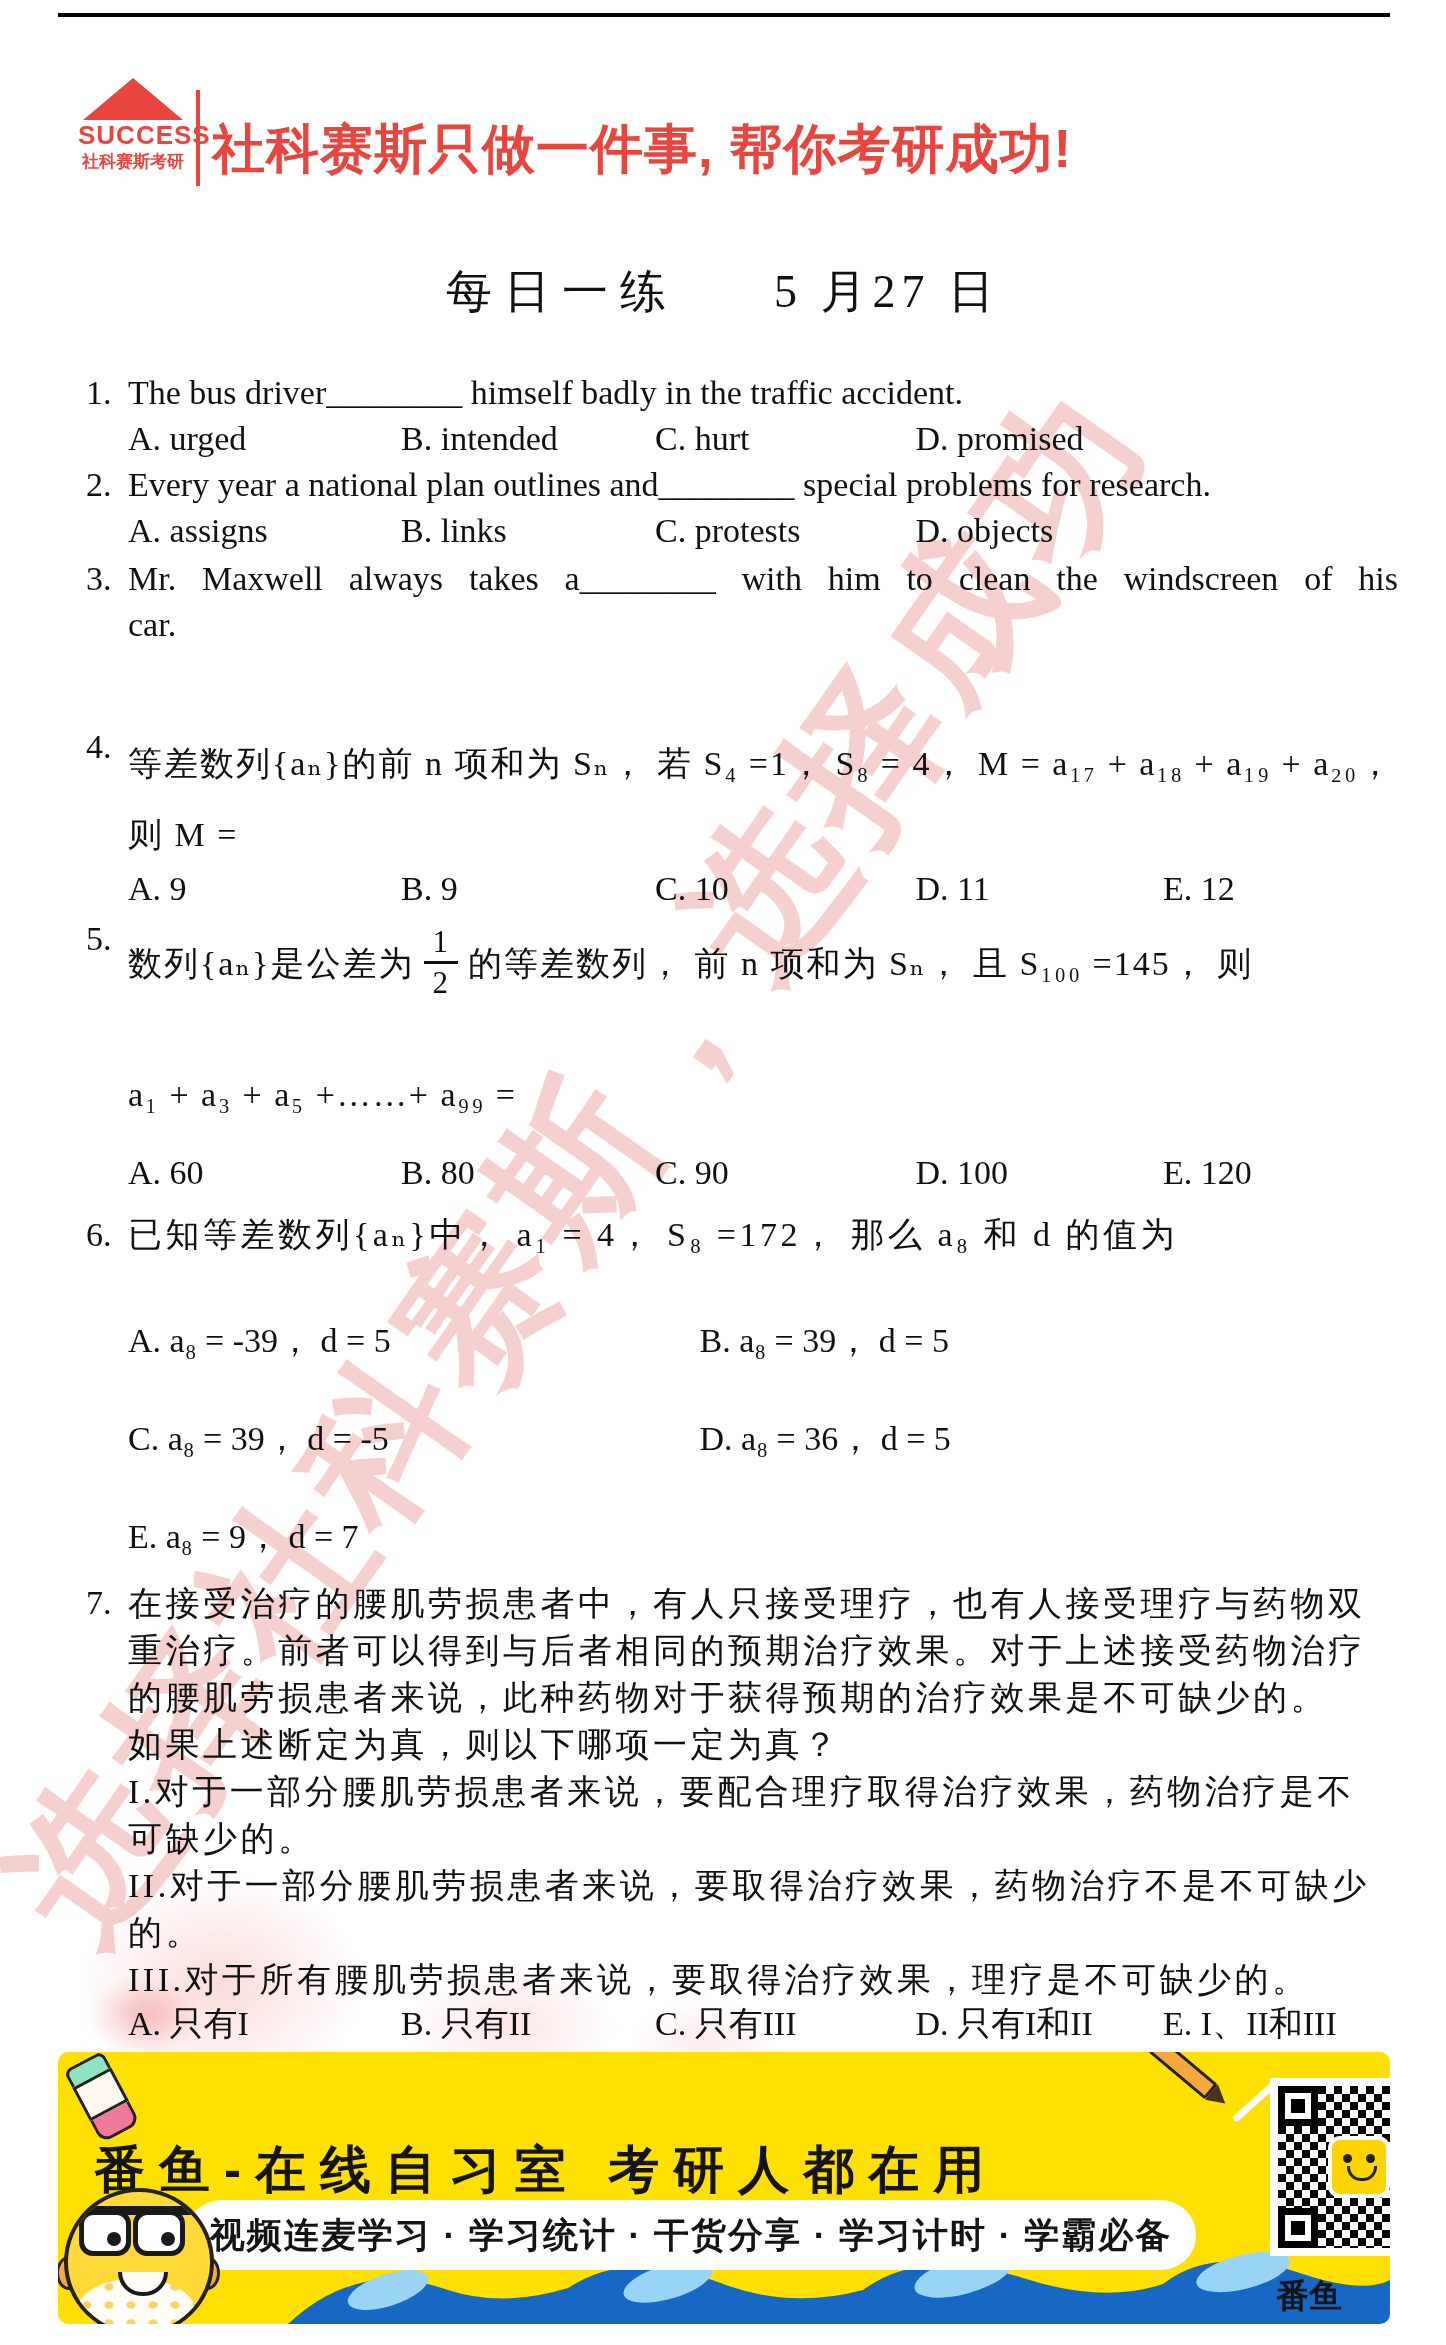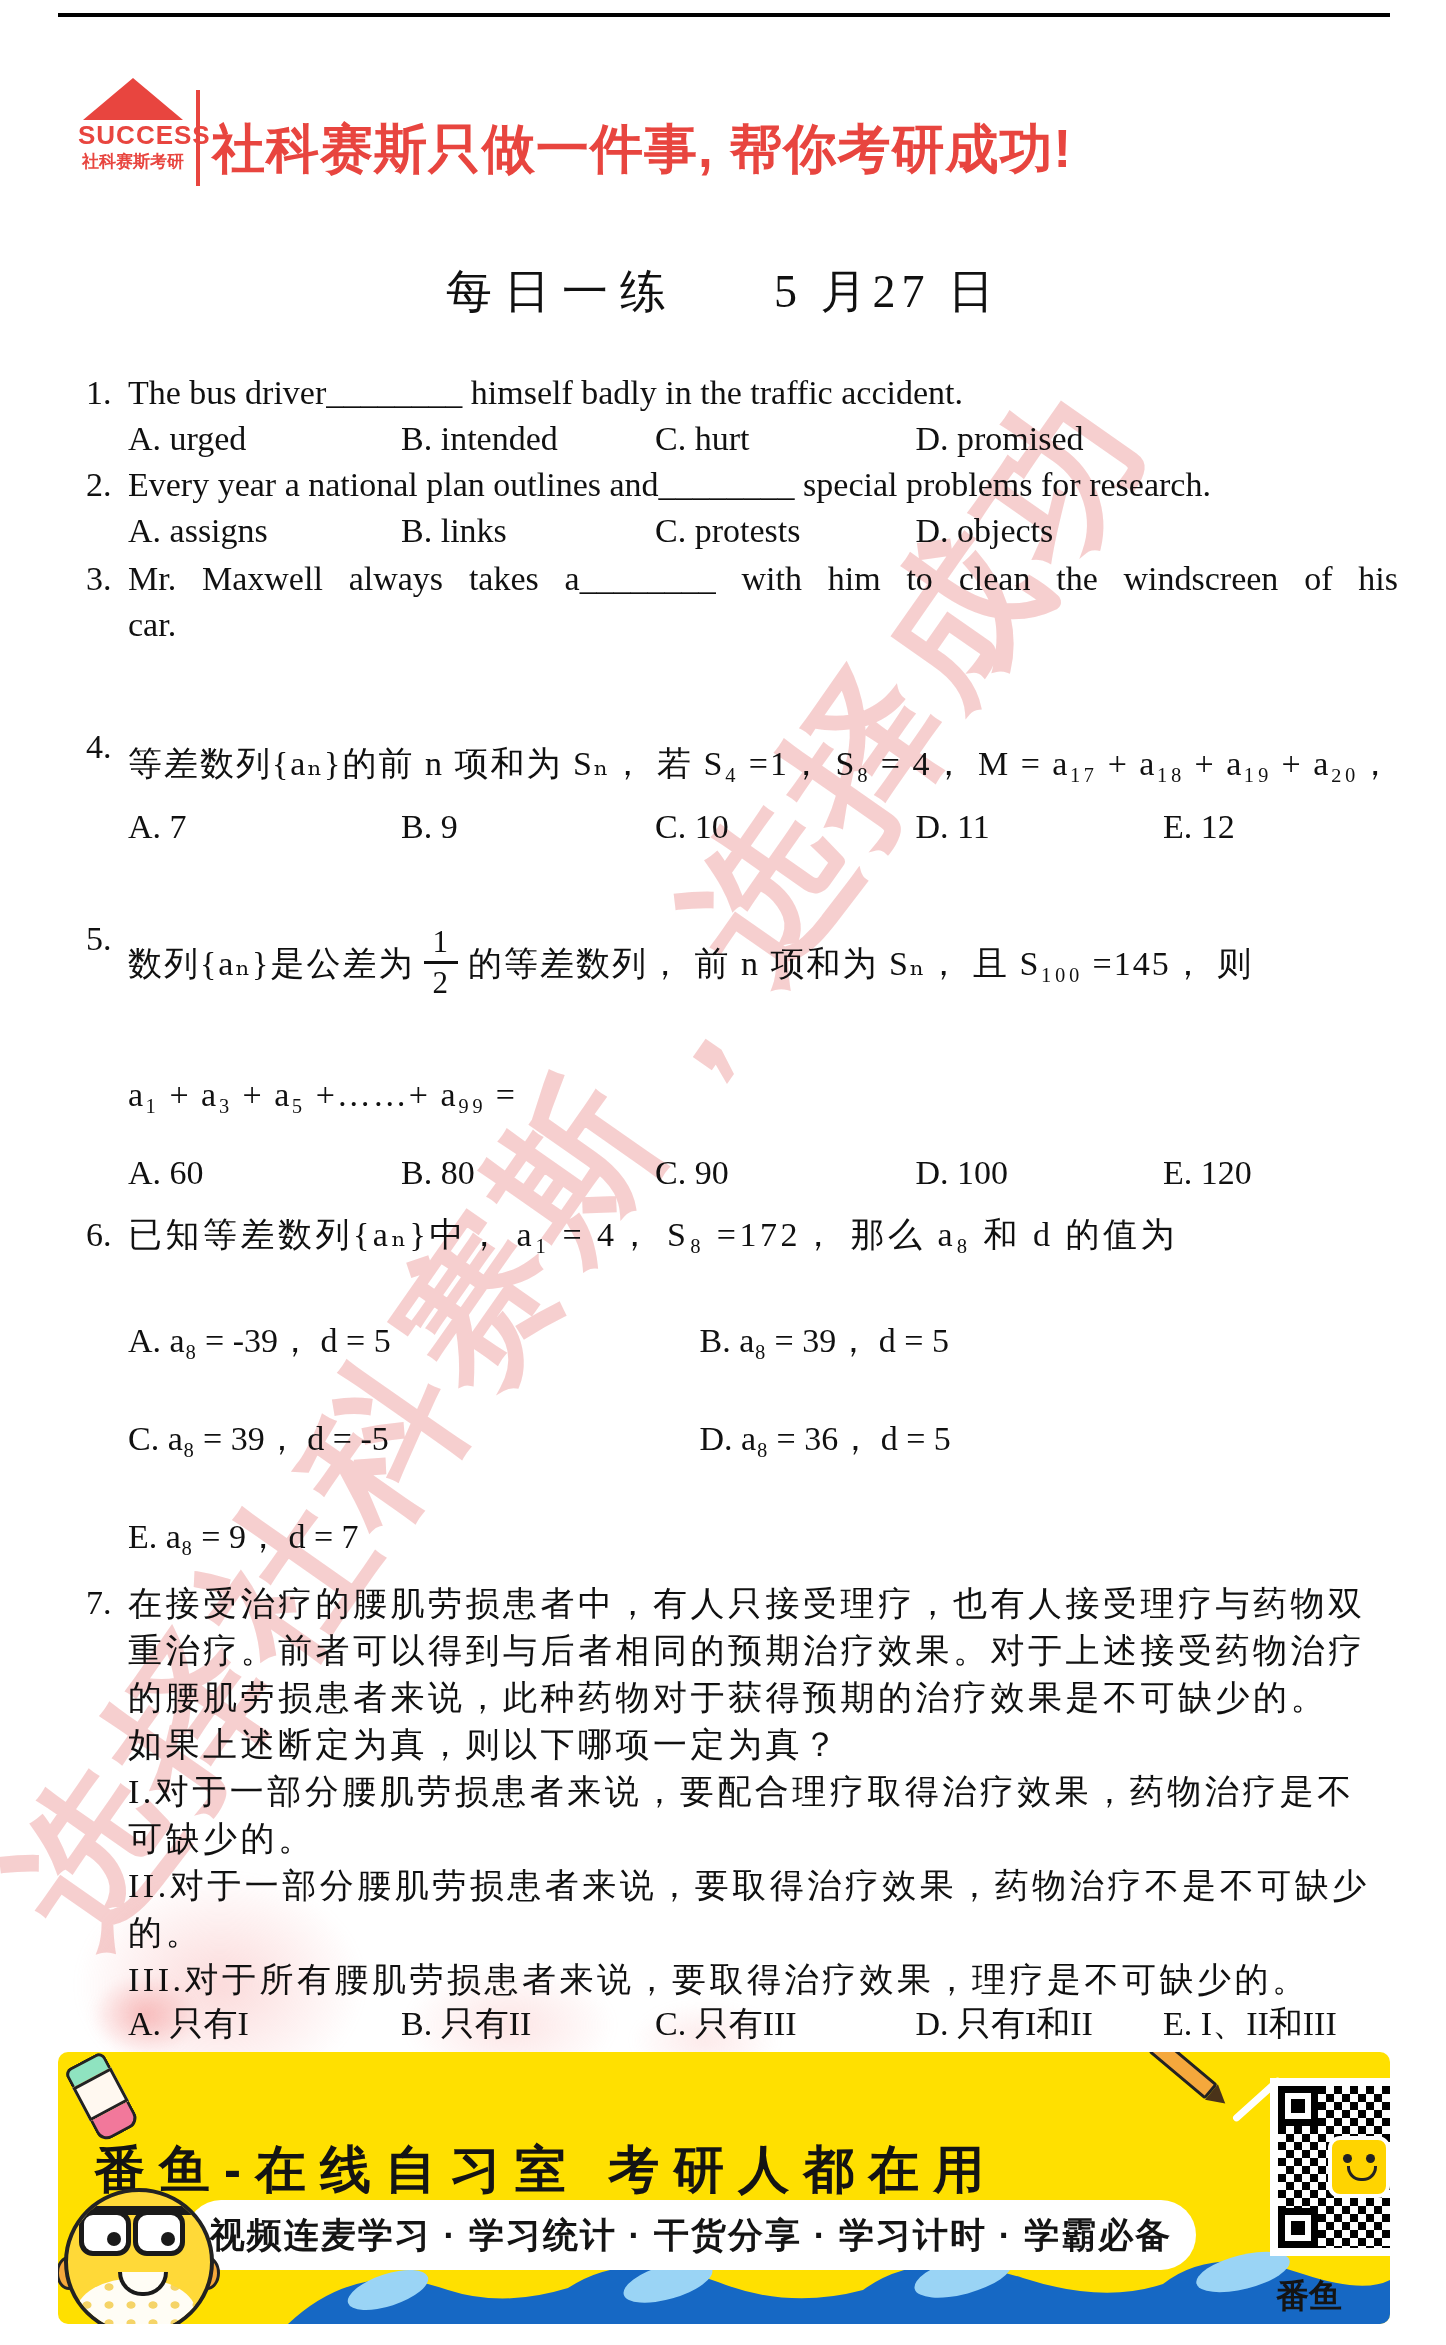--- a/index.html
+++ b/index.html
@@ -189,22 +189,23 @@
   <div class="qbody">
     <div class="eline stretch">Mr. Maxwell always takes a________ with him to clean the windscreen of his</div>
     <div class="eline">car.</div>
   </div>
 </div>
 
 <div class="q" id="q4">
   <span class="qnum">4.</span>
   <div class="qbody">
     <div class="cline l1">等差数列{aₙ}的前 n 项和为 Sₙ， 若 S₄ =1， S₈ = 4， M = a₁₇ + a₁₈ + a₁₉ + a₂₀，</div>
-    <div class="optrow">
-      <span class="opt oA">A. 7</span>
+    <div class="cline l2">则 M =</div>
+    <div class="optrow">
+      <span class="opt oA">A. 9</span>
       <span class="opt oB">B. 9</span>
       <span class="opt oC">C. 10</span>
       <span class="opt oD">D. 11</span>
       <span class="opt oE">E. 12</span>
     </div>
   </div>
 </div>
 
 <div class="q" id="q5">
   <span class="qnum">5.</span>

